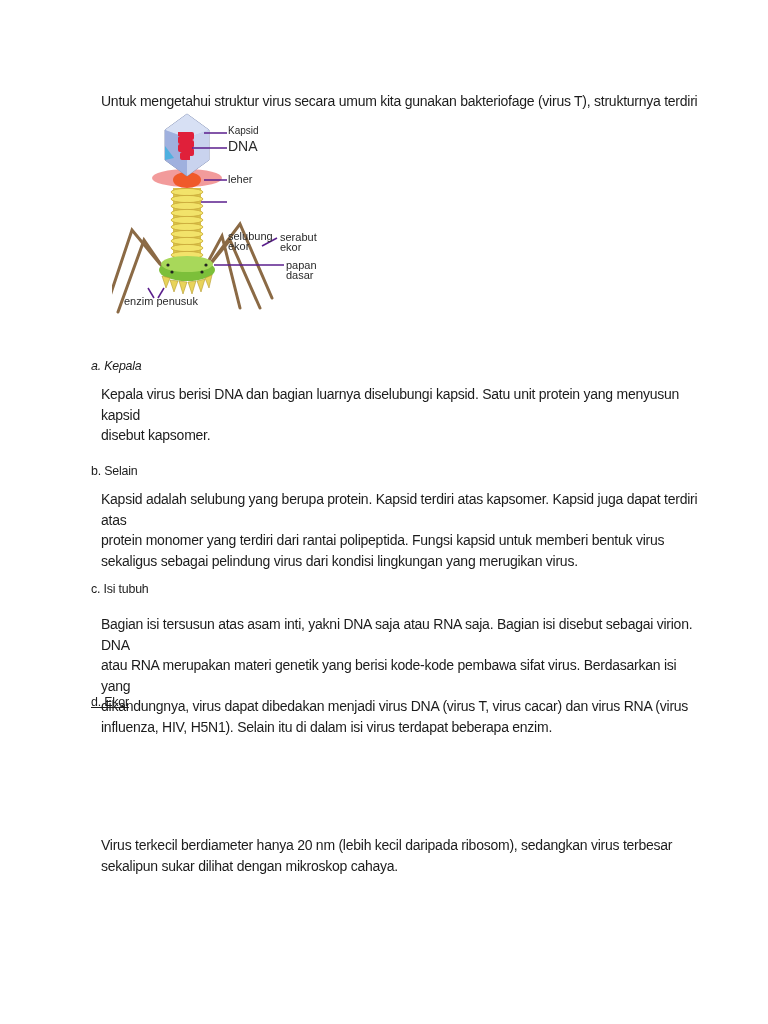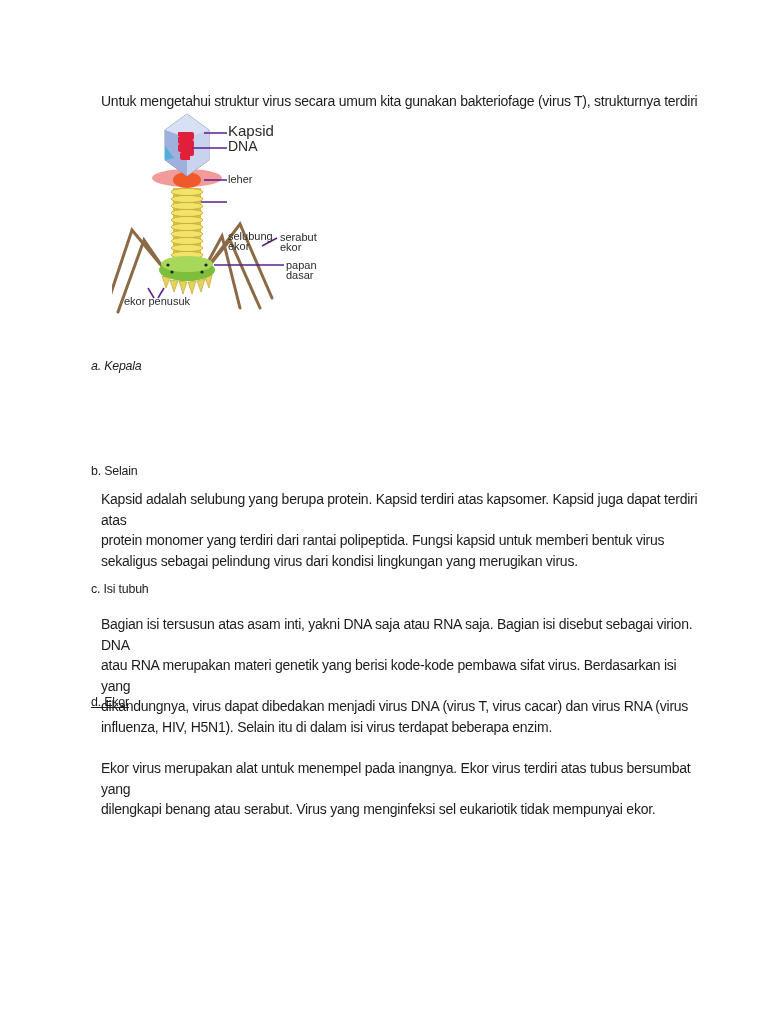--- a/index.html
+++ b/index.html
@@ -129,43 +129,45 @@
         <line x1="80" y1="36" x2="115" y2="36"></line>
         <line x1="92" y1="68" x2="115" y2="68"></line>
         <line x1="89" y1="90" x2="115" y2="90"></line>
         <line x1="150" y1="134" x2="165" y2="126"></line>
         <line x1="102" y1="153" x2="172" y2="153"></line>
         <line x1="36" y1="176" x2="42" y2="186"></line>
         <line x1="46" y1="186" x2="52" y2="176"></line>
       </g>
     </svg>
 
-    <span class="diagram-label" style="left:116px;top:14px;font-size:15px;">Kapsid</span>
+    <span class="diagram-label" style="left:116px;top:14px;font-size:10px;">Kapsid</span>
     <span class="diagram-label" style="left:116px;top:29px;font-size:14px;">DNA</span>
     <span class="diagram-label" style="left:116px;top:62px;">leher</span>
     <span class="diagram-label" style="left:116px;top:83px;margin-top:36px;">selubung
 ekor</span>
     <span class="diagram-label" style="left:168px;top:120px;">serabut
 ekor</span>
     <span class="diagram-label" style="left:174px;top:148px;">papan
 dasar</span>
-    <span class="diagram-label" style="left:12px;top:184px;">ekor penusuk</span>
+    <span class="diagram-label" style="left:12px;top:184px;">enzim penusuk</span>
   </div>
 
   <div class="heading" style="top:356px;font-style:italic;">a. Kepala</div>
+  <div class="text" style="top:384px;">Kepala virus berisi DNA dan bagian luarnya diselubungi kapsid. Satu unit protein yang menyusun kapsid
+disebut kapsomer.</div>
 
   <div class="heading" style="top:461px;">b. Selain</div>
   <div class="text" style="top:489px;">Kapsid adalah selubung yang berupa protein. Kapsid terdiri atas kapsomer. Kapsid juga dapat terdiri atas
 protein monomer yang terdiri dari rantai polipeptida. Fungsi kapsid untuk memberi bentuk virus
 sekaligus sebagai pelindung virus dari kondisi lingkungan yang merugikan virus.</div>
 
   <div class="heading" style="top:579px;">c. Isi tubuh</div>
   <div class="text" style="top:614px;">Bagian isi tersusun atas asam inti, yakni DNA saja atau RNA saja. Bagian isi disebut sebagai virion. DNA
 atau RNA merupakan materi genetik yang berisi kode-kode pembawa sifat virus. Berdasarkan isi yang
 dikandungnya, virus dapat dibedakan menjadi virus DNA (virus T, virus cacar) dan virus RNA (virus
 influenza, HIV, H5N1). Selain itu di dalam isi virus terdapat beberapa enzim.</div>
 
   <div class="heading" style="top:692px;text-decoration:underline;">d. Ekor</div>
-  <div class="text" style="top:758px;">Ekor virus merupakan alat untuk menempel pada inangnya. Ekor virus terdiri atas tubus bersumbat yang
-dilengkapi benang atau serabut. Virus yang menginfeksi sel eukariotik tidak mempunyai ekor.</div>
 
+  <div class="text" style="top:835px;">Virus terkecil berdiameter hanya 20 nm (lebih kecil daripada ribosom), sedangkan virus terbesar
+sekalipun sukar dilihat dengan mikroskop cahaya.</div>
 
 </div>
 
 </body></html>

